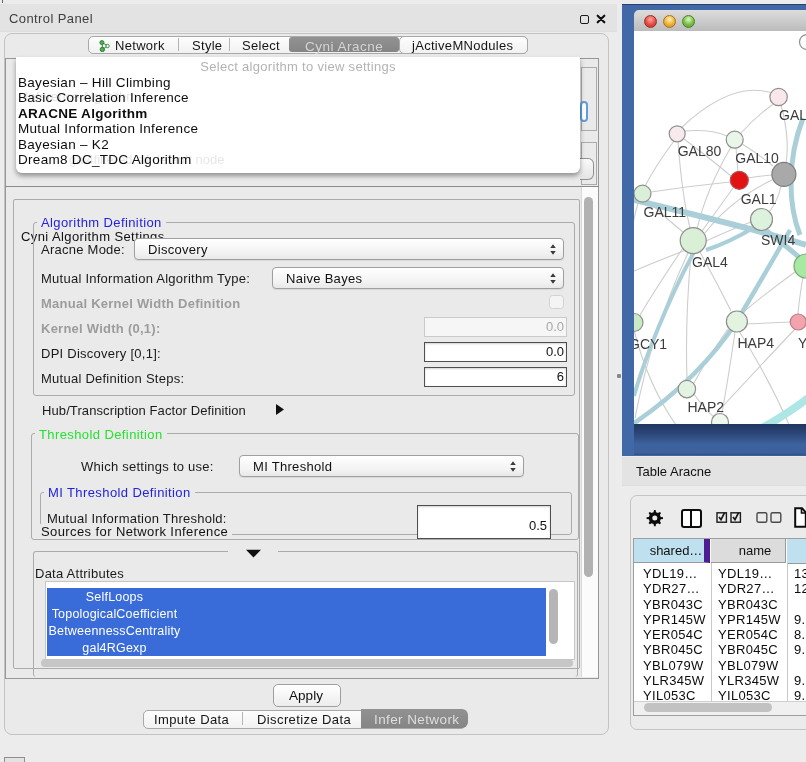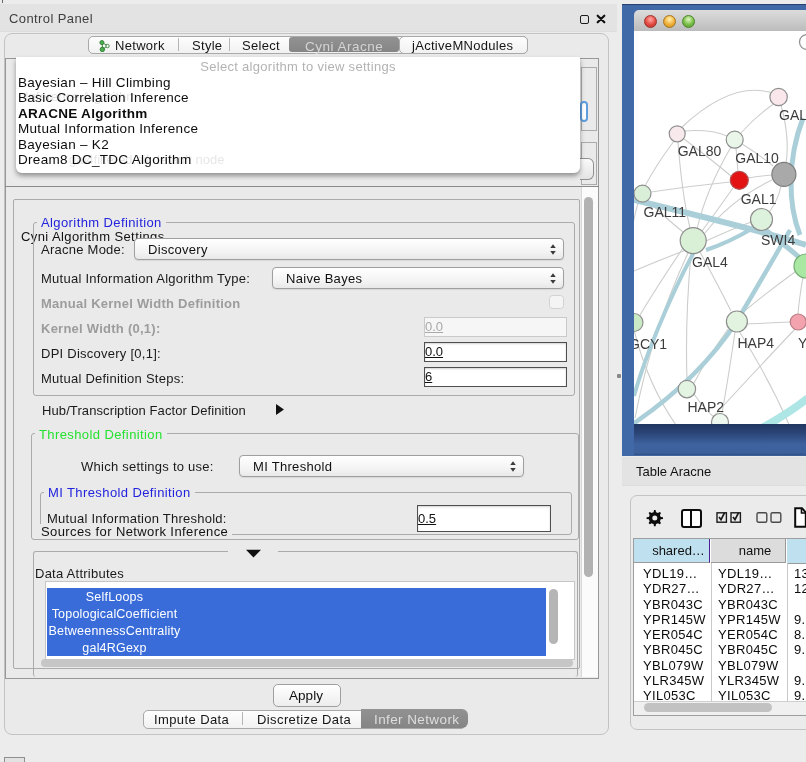--- a/index.html
+++ b/index.html
@@ -3,21 +3,21 @@
 <meta charset="utf-8">
 <style>
 html,body{margin:0;padding:0;}
 body{width:806px;height:762px;background:#ececec;font-family:"Liberation Sans",sans-serif;position:relative;overflow:hidden;}
 .abs{position:absolute;}
 .lbl{font-size:13px;letter-spacing:0.25px;color:#1a1a1a;font-weight:normal;white-space:nowrap;}
 .glbl{font-size:13px;letter-spacing:0.25px;color:#9c9c9c;font-weight:bold;white-space:nowrap;}
 .combo{position:absolute;height:20px;border:1px solid #9f9f9f;border-radius:4px;background:linear-gradient(#ffffff,#f2f2f2 70%,#e8e8e8);box-shadow:0 1px 1px rgba(0,0,0,0.08);}
 .combo .ct{position:absolute;left:13px;top:3px;font-size:13px;letter-spacing:0.3px;color:#111;}
 .combo .ar{position:absolute;right:6px;top:2.5px;width:8px;height:15px;}
-.field{position:absolute;background:#fff;border:1px solid #4f4f4f;box-shadow:inset 0 1px 2px rgba(0,0,0,0.18);font-size:13px;color:#111;text-decoration:underline;}
+.field{position:absolute;background:#fff;border:1px solid #4f4f4f;box-shadow:inset 0 1px 2px rgba(0,0,0,0.18);font-size:13px;color:#111;text-align:right;}
 .gbox{position:absolute;border:1px solid #ababab;border-radius:3px;}
 .gcap{position:absolute;background:#eaeaea;padding:0 4px;font-size:13px;letter-spacing:0.4px;white-space:nowrap;}
 </style>
 </head>
 <body>
 
 <div class="abs" style="left:2px;top:0;width:1px;height:3px;background:#666;"></div>
 
 <div class="abs" style="left:0;top:4px;width:617px;height:27px;background:#e3e3e3;border-bottom:1px solid #dcdcdc;"></div>
 <div class="abs" style="left:9px;top:11px;font-size:13px;letter-spacing:0.4px;color:#404040;">Control Panel</div>
@@ -99,21 +99,21 @@
 <div class="combo" style="left:239px;top:455px;width:283px;">
  <div class="ct">MI Threshold</div>
  <svg class="ar" viewBox="0 0 9 16">
       <path d="M4.5 2.2 L7.6 6.2 L1.4 6.2 Z" fill="#3a3a3a"></path>
       <path d="M4.5 13.8 L7.6 9.8 L1.4 9.8 Z" fill="#3a3a3a"></path>
     </svg>
 </div>
 <div class="gbox" style="left:40px;top:492px;width:530px;height:41px;"></div>
 <div class="gcap" style="left:44px;top:485px;color:#2323dd;">MI Threshold Definition</div>
 <div class="lbl abs" style="left:47px;top:511px;">Mutual Information Threshold:</div>
-<div class="field" style="left:417px;top:505px;width:129px;height:20px;padding:5px 3px 0 0;">0.5</div>
+<div class="field" style="left:417px;top:505px;width:129px;height:20px;padding:12px 3px 0 0;">0.5</div>
 
 <div class="gbox" style="left:33px;top:551px;width:543px;height:125px;border-bottom:none;"></div>
 <div class="gcap" style="left:37px;top:524px;color:#111;">Sources for Network Inference</div>
 <div class="abs" style="left:228px;top:546px;width:50px;height:12px;background:#eaeaea;"></div>
 <svg class="abs" style="left:245px;top:548.5px;" width="17" height="9" viewBox="0 0 16 9">
     <path d="M0.5 0.8 L15.5 0.8 L8 8.4 Z" fill="#111"></path>
   </svg>
 <div class="lbl abs" style="left:35px;top:566px;">Data Attributes</div>
 <div class="abs" style="left:45px;top:581px;width:528px;height:77px;background:#fff;border:1px solid #c6c6c6;"></div>
 <div class="abs" style="left:46.5px;top:587.5px;width:499.5px;height:68px;background:#3a6cd9;"></div>
@@ -248,21 +248,21 @@
       <rect x="1" y="1.8" width="9.8" height="9.4" rx="1.5"></rect>
       <rect x="15" y="1.8" width="9.8" height="9.4" rx="1.5"></rect>
     </g>
   </svg>
 <svg class="abs" style="left:794px;top:507px;" width="12" height="21" viewBox="0 0 12 21">
     <path d="M1.2 1.2 L8 1.2 L11.8 5.5 L11.8 19.8 L1.2 19.8 Z" fill="#fff" stroke="#0c0c0c" stroke-width="2"></path>
     <path d="M7.5 1.2 L7.5 6 L11.8 6" fill="none" stroke="#0c0c0c" stroke-width="1.6"></path>
   </svg>
 
 <div class="abs" style="left:633px;top:538px;width:173px;height:176px;border:1px solid #9e9e9e;border-right:none;background:#fff;overflow:hidden;">
- <div style="position:absolute;left:0;top:0;width:76px;height:24px;background:#bfe0ee;border-right:1px solid #4c1d95;border-bottom:1px solid #9a9a9a;text-align:center;font-size:13px;color:#111;padding-top:4px;padding-left:14px;box-sizing:border-box;">shared…</div>
+ <div style="position:absolute;left:0;top:0;width:76px;height:24px;background:#bfe0ee;border-right:6px solid #4c1d95;border-bottom:1px solid #9a9a9a;text-align:center;font-size:13px;color:#111;padding-top:4px;padding-left:14px;box-sizing:border-box;">shared…</div>
  <div style="position:absolute;left:77px;top:0;width:75px;height:24px;background:#dcdcdc;border-right:1px solid #9a9a9a;border-bottom:1px solid #9a9a9a;text-align:center;font-size:13px;color:#111;padding-top:4px;padding-left:14px;box-sizing:border-box;">name</div>
  <div style="position:absolute;left:153px;top:0;width:20px;height:24px;background:#bfe0ee;border-bottom:1px solid #9a9a9a;"></div>
  <div style="position:absolute;left:76.5px;top:24px;width:1px;height:138px;background:#c9c9c9;"></div>
  <div style="position:absolute;left:152.5px;top:24px;width:1px;height:138px;background:#c9c9c9;"></div>
  <div style="position:absolute;left:9px;top:27px;font-size:13px;letter-spacing:0.3px;color:#0c0c0c;line-height:15.3px;white-space:pre;">YDL19…
 YDR27…
 YBR043C
 YPR145W
 YER054C
 YBR045C

